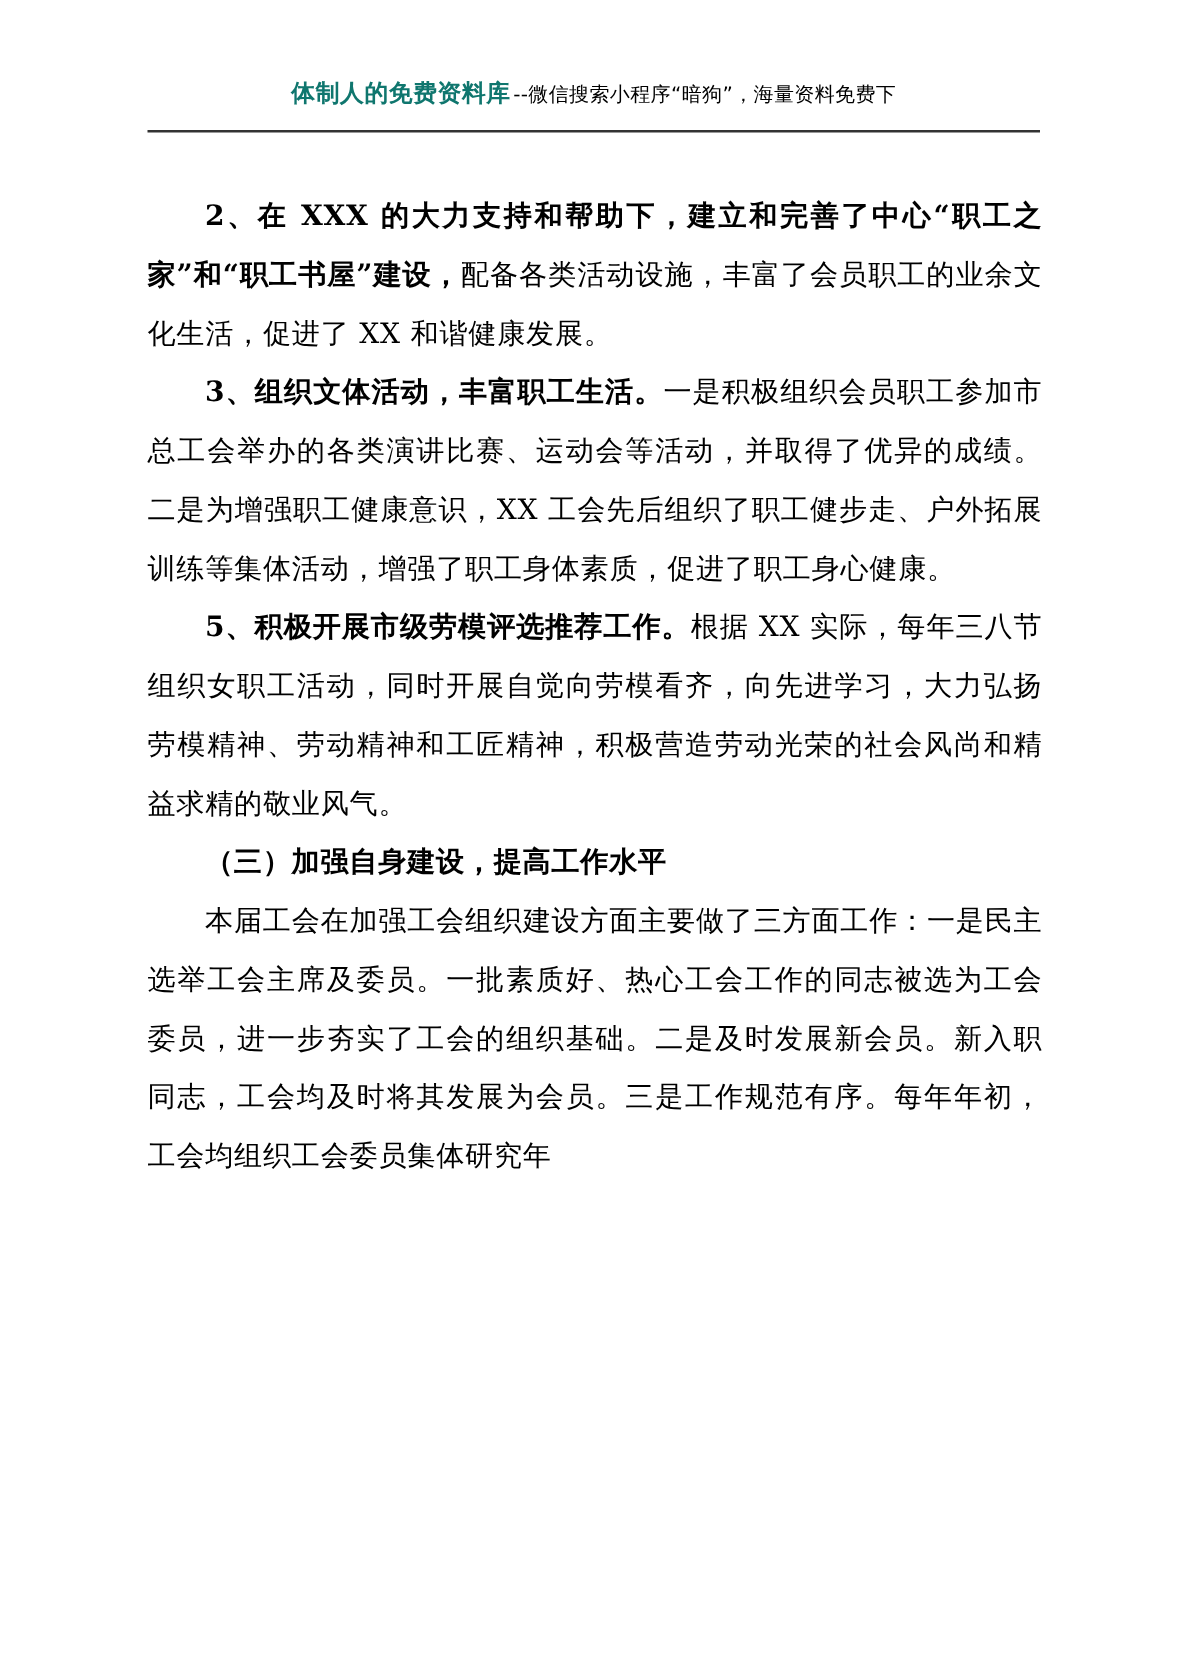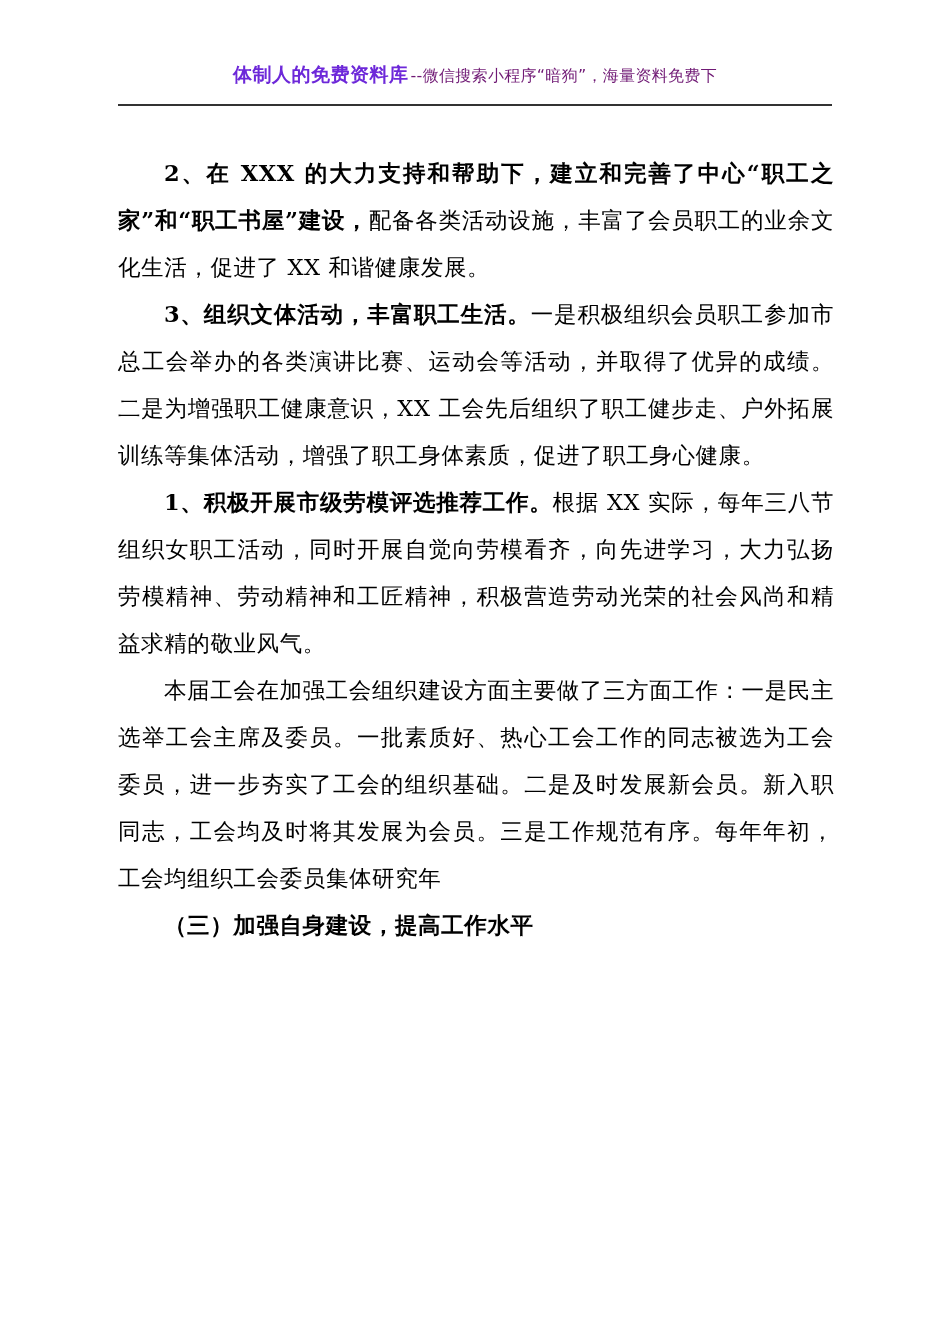--- a/index.html
+++ b/index.html
@@ -33,28 +33,28 @@
     justify-content: center;
   }
   .header-inner {
     width: 790px;
     display: flex;
     align-items: baseline;
     justify-content: center;
     white-space: nowrap;
   }
   .header-brand {
-    color: #6d28d9;
+    color: #0f766e;
     font-weight: bold;
     font-size: 19px;
     font-family: "DejaVu Sans", "Liberation Sans", sans-serif;
     letter-spacing: 0.5px;
   }
   .header-rest {
-    color: #701a75;
+    color: #000000;
     font-size: 16px;
     font-family: "DejaVu Sans", "Liberation Sans", sans-serif;
     letter-spacing: 0.3px;
     margin-left: 2px;
   }
   .header-rule {
     position: absolute;
     top: 104px;
     left: 118px;
     width: 714px;
@@ -92,18 +92,18 @@
       <span class="header-brand">体制人的免费资料库</span>
       <span class="header-rest">--微信搜索小程序“暗狗”，海量资料免费下</span>
     </div>
   </div>
 
   <div class="header-rule"></div>
 
   <div class="content">
       <p class="indent"><span class="b">2、在 XXX 的大力支持和帮助下，建立和完善了中心“职工之家”和“职工书屋”建设，</span><span>配备各类活动设施，丰富了会员职工的业余文化生活，促进了 XX 和谐健康发展。</span></p>
       <p class="indent"><span class="b">3、组织文体活动，丰富职工生活。</span><span>一是积极组织会员职工参加市总工会举办的各类演讲比赛、运动会等活动，并取得了优异的成绩。二是为增强职工健康意识，XX 工会先后组织了职工健步走、户外拓展训练等集体活动，增强了职工身体素质，促进了职工身心健康。</span></p>
-      <p class="indent"><span class="b">1、积极开展市级劳模评选推荐工作。</span><span>根据 XX 实际，每年三八节组织女职工活动，同时开展自觉向劳模看齐，向先进学习，大力弘扬劳模精神、劳动精神和工匠精神，积极营造劳动光荣的社会风尚和精益求精的敬业风气。</span></p>
+      <p class="indent"><span class="b">5、积极开展市级劳模评选推荐工作。</span><span>根据 XX 实际，每年三八节组织女职工活动，同时开展自觉向劳模看齐，向先进学习，大力弘扬劳模精神、劳动精神和工匠精神，积极营造劳动光荣的社会风尚和精益求精的敬业风气。</span></p>
+      <p class="indent"><span class="b">（三）加强自身建设，提高工作水平</span></p>
       <p class="indent"><span>本届工会在加强工会组织建设方面主要做了三方面工作：一是民主选举工会主席及委员。一批素质好、热心工会工作的同志被选为工会委员，进一步夯实了工会的组织基础。二是及时发展新会员。新入职同志，工会均及时将其发展为会员。三是工作规范有序。每年年初，工会均组织工会委员集体研究年</span></p>
-      <p class="indent"><span class="b">（三）加强自身建设，提高工作水平</span></p>
     </div>
 
 </div>
 
 </body></html>

